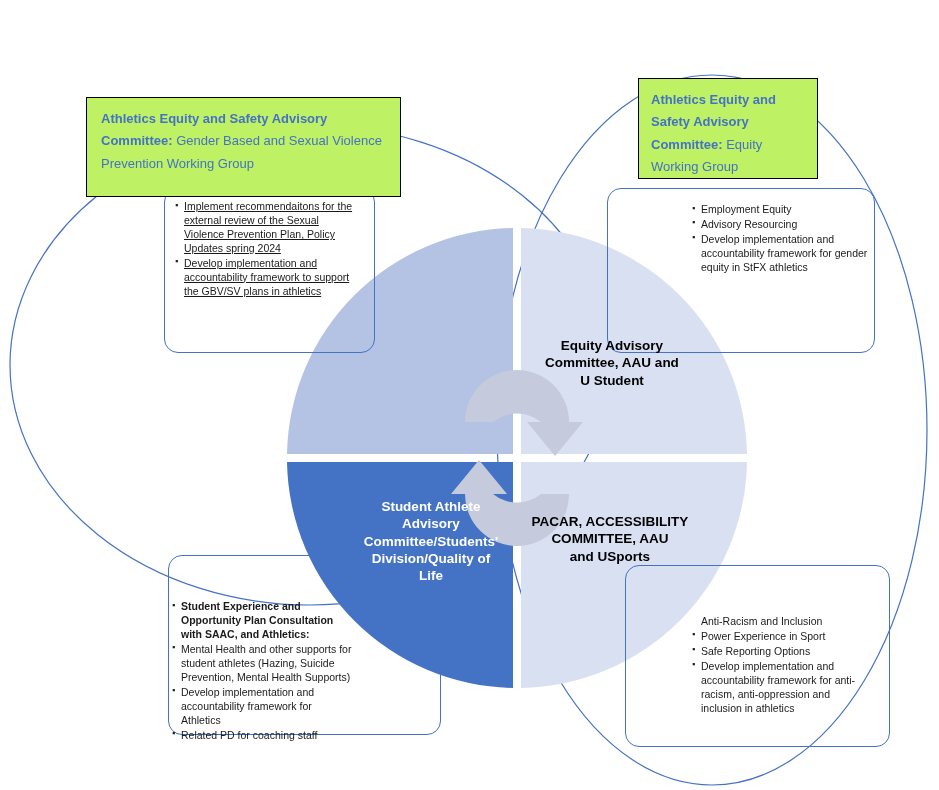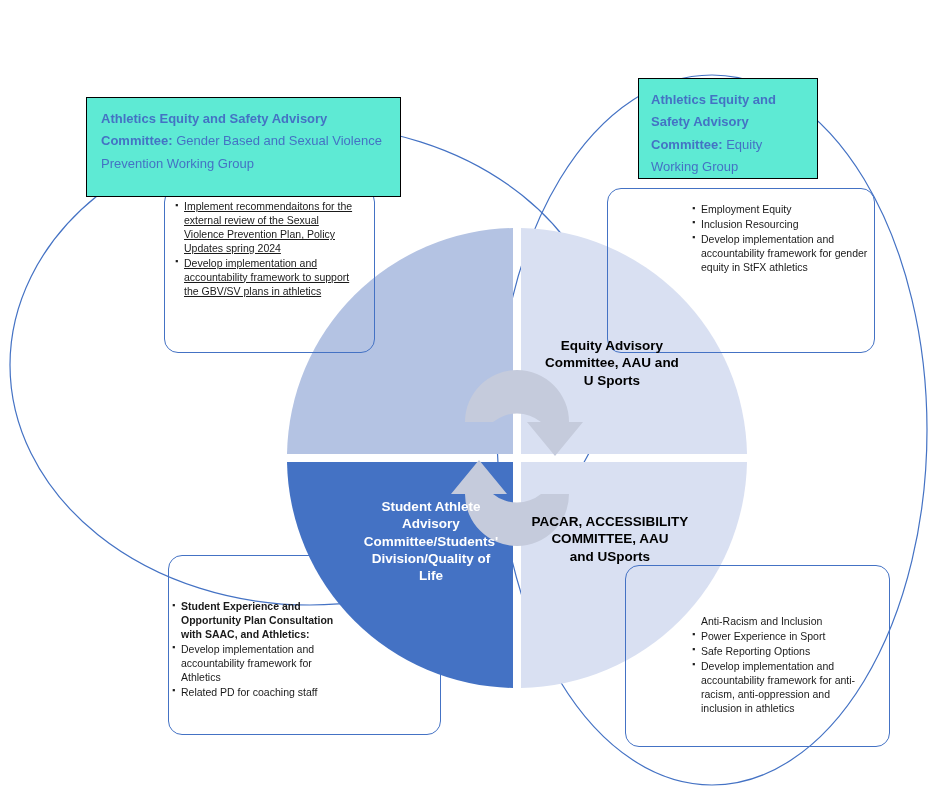--- a/index.html
+++ b/index.html
@@ -96,21 +96,21 @@
 
   #bt-tl { left: 175px; top: 200px; width: 180px; text-decoration: underline; }
   #bt-tr { left: 692px; top: 203px; width: 185px; }
   #bt-bl { left: 172px; top: 600px; width: 180px; }
   #bt-br { left: 692px; top: 615px; width: 180px; }
 
   
   .title-box {
     position: absolute;
     border: 1px solid #000000;
-    background: #5eead4;
+    background: #bef264;
     z-index: 7;
     box-sizing: border-box;
     padding: 10px 12px 8px 12px;
     color: #4472c4;
     font-size: 13px;
     line-height: 1.72;
   }
   .title-box .strong { font-weight: bold; }
 
   #title-left  { left: 86px;  top: 97px;  width: 315px; height: 100px; padding-left: 14px; }
@@ -148,46 +148,47 @@
                L 156 -2
                L 128 32
                L 100 -2
                L 114 -2
                A 38 38 0 0 0 66 -2 Z" transform="translate(320,264) rotate(180)"></path>
     </g>
   </svg>
 
   <div class="q-label" id="label-tr">Equity Advisory
 Committee, AAU and
-U Sports</div>
+U Student</div>
   <div class="q-label light" id="label-bl">Student Athlete
 Advisory
 Committee/Students'
 Division/Quality of
 Life</div>
   <div class="q-label" id="label-br">PACAR, ACCESSIBILITY
 COMMITTEE, AAU
 and USports</div>
 
   <div class="bullet-box" id="bl-tl"></div>
   <div class="bullet-box" id="bl-tr"></div>
   <div class="bullet-box" id="bl-bl"></div>
   <div class="bullet-box" id="bl-br"></div>
 
   <ul class="bullet-list" id="bt-tl">
       <li class="has-bullet">Implement recommendaitons for the external review of the Sexual Violence Prevention Plan, Policy Updates spring 2024</li>
       <li class="has-bullet">Develop implementation and accountability framework to support the GBV/SV plans in athletics</li>
     </ul>
   <ul class="bullet-list" id="bt-tr">
       <li class="has-bullet">Employment Equity</li>
-      <li class="has-bullet">Inclusion Resourcing</li>
+      <li class="has-bullet">Advisory Resourcing</li>
       <li class="has-bullet">Develop implementation and accountability framework for gender equity in StFX athletics</li>
     </ul>
   <ul class="bullet-list" id="bt-bl">
       <li class="has-bullet bold">Student Experience and Opportunity Plan Consultation with SAAC, and Athletics:</li>
+      <li class="has-bullet">Mental Health and other supports for student athletes (Hazing, Suicide Prevention, Mental Health Supports)</li>
       <li class="has-bullet">Develop implementation and accountability framework for Athletics</li>
       <li class="has-bullet">Related PD for coaching staff</li>
     </ul>
   <ul class="bullet-list" id="bt-br">
       <li>Anti-Racism and Inclusion</li>
       <li class="has-bullet">Power Experience in Sport</li>
       <li class="has-bullet">Safe Reporting Options</li>
       <li class="has-bullet">Develop implementation and accountability framework for anti-racism, anti-oppression and inclusion in athletics</li>
     </ul>
 

